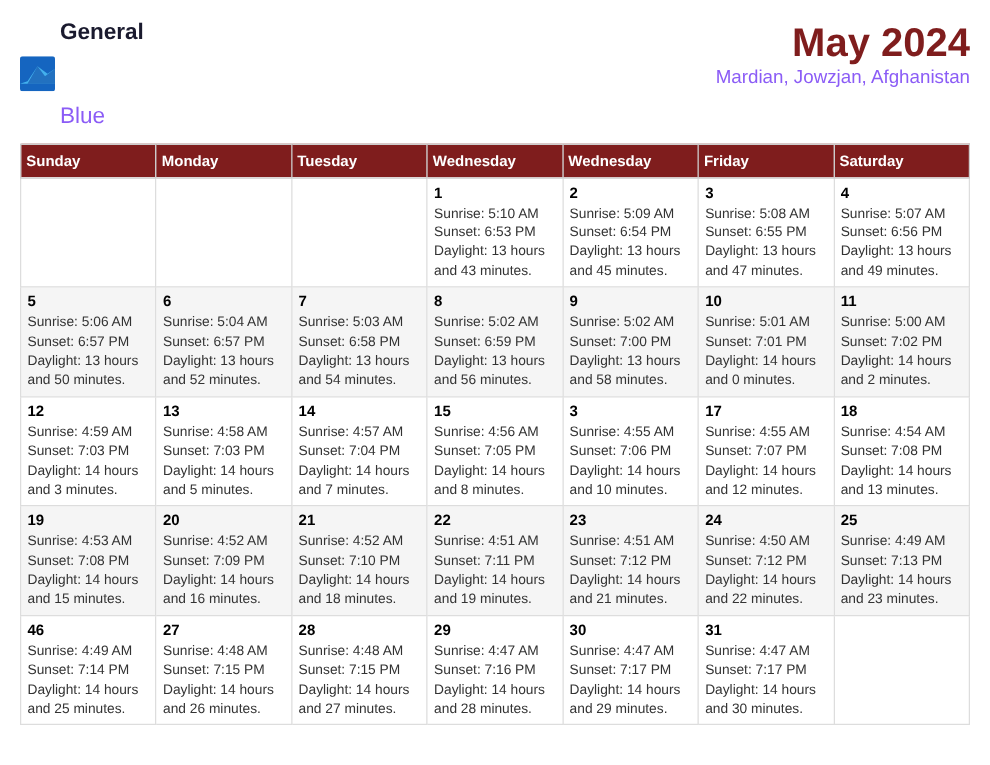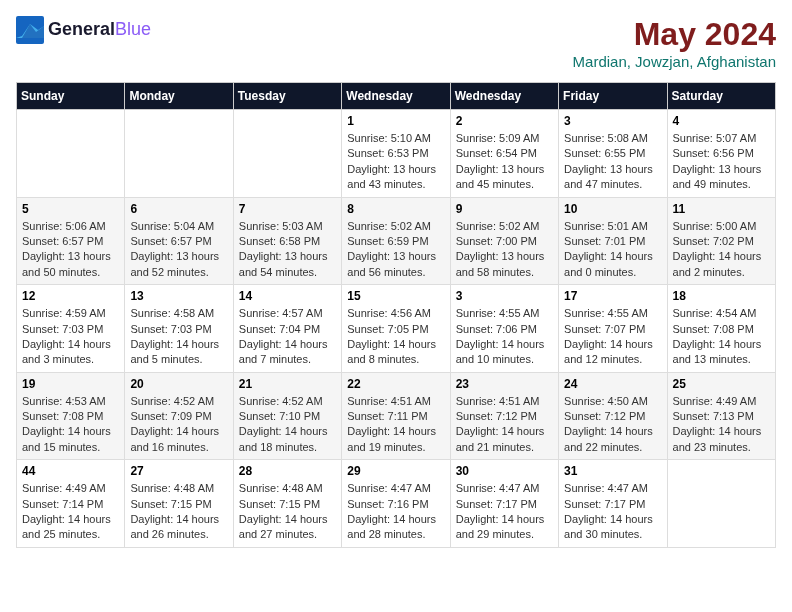--- a/index.html
+++ b/index.html
@@ -15,22 +15,23 @@
       justify-content: space-between;
       align-items: flex-start;
       margin-bottom: 12px;
     }
     .logo {
       display: flex;
       align-items: center;
     }
     .logo-text {
       display: flex;
-      flex-direction: row;
+      flex-direction: column;
       line-height: 1.1;
+      gap: 47px;
     }
     .logo-general {
       font-size: 18px;
       font-weight: bold;
       color: #1a1a2e;
     }
     .logo-blue {
       font-size: 18px;
       font-weight: normal;
       color: #8b5cf6;
@@ -43,29 +44,29 @@
     .title-block {
       text-align: right;
     }
     .month-year {
       font-size: 32px;
       font-weight: bold;
       color: #7f1d1d;
     }
     .location {
       font-size: 15px;
-      color: #0f766e;
+      color: #8b5cf6;
     }
     table {
       width: 100%;
       border-collapse: collapse;
       font-size: 11px;
     }
     thead tr {
-      background-color: #0f172a;
+      background-color: #7f1d1d;
       color: #fff;
     }
     thead th {
       padding: 6px 4px;
       text-align: left;
       font-size: 12px;
       font-weight: bold;
       border: 1px solid #ccc;
     }
     tbody tr {
@@ -239,21 +240,21 @@
           <span class="day-num">24</span>
           <div class="day-info">Sunrise: 4:50 AM<br>Sunset: 7:12 PM<br>Daylight: 14 hours and 22 minutes.</div>
         </td>
         <td>
           <span class="day-num">25</span>
           <div class="day-info">Sunrise: 4:49 AM<br>Sunset: 7:13 PM<br>Daylight: 14 hours and 23 minutes.</div>
         </td>
       </tr>
       <tr>
         <td>
-          <span class="day-num">44</span>
+          <span class="day-num">46</span>
           <div class="day-info">Sunrise: 4:49 AM<br>Sunset: 7:14 PM<br>Daylight: 14 hours and 25 minutes.</div>
         </td>
         <td>
           <span class="day-num">27</span>
           <div class="day-info">Sunrise: 4:48 AM<br>Sunset: 7:15 PM<br>Daylight: 14 hours and 26 minutes.</div>
         </td>
         <td>
           <span class="day-num">28</span>
           <div class="day-info">Sunrise: 4:48 AM<br>Sunset: 7:15 PM<br>Daylight: 14 hours and 27 minutes.</div>
         </td>

